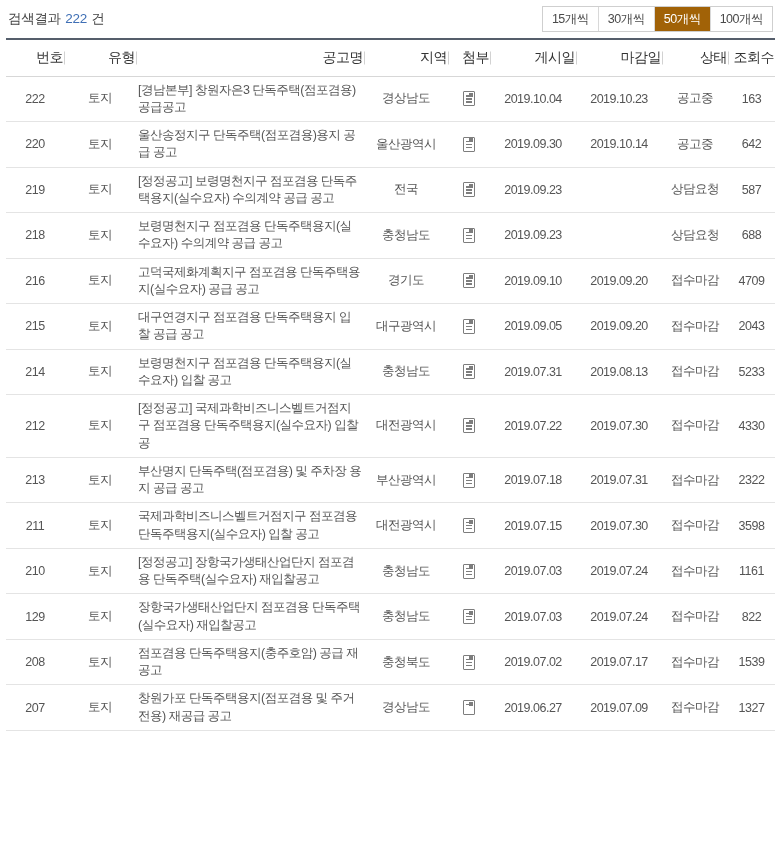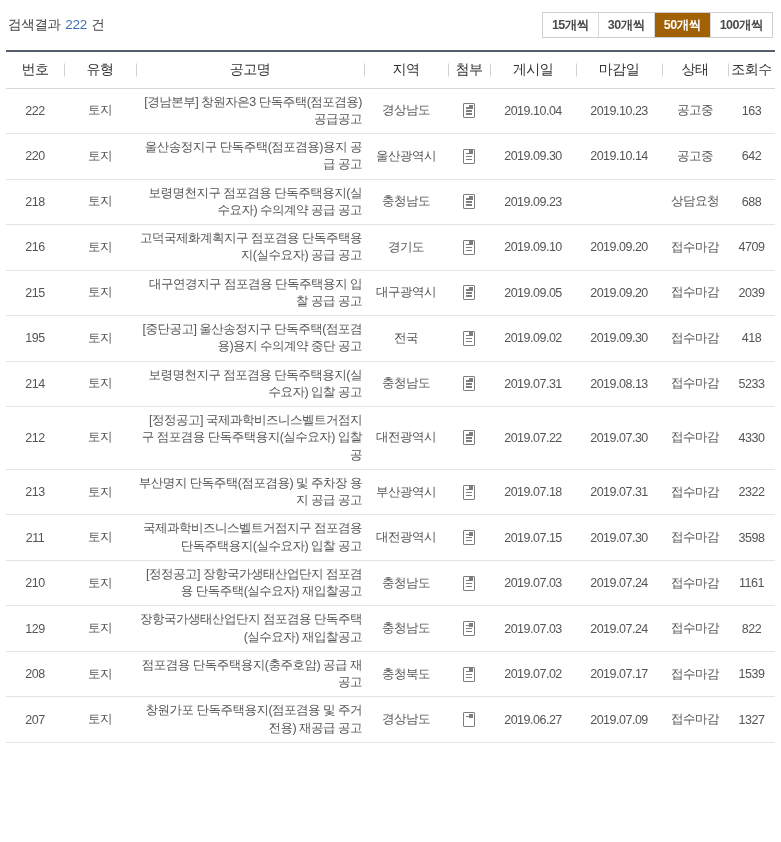--- a/index.html
+++ b/index.html
@@ -13,21 +13,21 @@
     width: 781px;
     height: 842px;
     overflow: hidden;
     font-family: "Liberation Sans", "DejaVu Sans", sans-serif;
     color: #444444;
     -webkit-font-smoothing: antialiased;
   }
 
   
   .topbar {
-    height: 50px;
+    height: 38px;
     display: flex;
     align-items: center;
     justify-content: space-between;
     padding: 0 4px 0 8px;
   }
   .result-count {
     font-size: 13.5px;
     color: #444444;
     letter-spacing: -0.3px;
     white-space: nowrap;
@@ -53,21 +53,20 @@
     align-items: center;
     justify-content: center;
     font-size: 12.5px;
     color: #4a4a4a;
     background: #ffffff;
     border-right: 1px solid #d8d8d8;
     letter-spacing: -0.5px;
     cursor: pointer;
     user-select: none;
     white-space: nowrap;
-    font-weight: bold;
   }
   .pagesize-btn:last-child { border-right: none; }
   .pagesize-btn.active {
     background: #a16207;
     color: #ffffff;
   }
 
   
   .table-wrap {
     padding: 0 6px;
@@ -80,20 +79,21 @@
   table.listing thead th {
     border-top: 2px solid #555e6b;
     border-bottom: 1px solid #d7d7d7;
     height: 37px;
     font-size: 14px;
     font-weight: 400;
     color: #333333;
     letter-spacing: -0.5px;
     position: relative;
     vertical-align: middle;
+    text-align: right;
   }
   table.listing thead th + th::before {
     content: "";
     position: absolute;
     left: 0;
     top: 50%;
     transform: translateY(-50%);
     width: 1px;
     height: 13px;
     background: #d2d2d2;
@@ -107,21 +107,21 @@
     vertical-align: middle;
     letter-spacing: -0.5px;
     padding: 5px 2px;
   }
   td.c-no, td.c-type, td.c-region, td.c-att,
   td.c-post, td.c-dead, td.c-status, td.c-views {
     text-align: center;
     white-space: nowrap;
   }
   td.c-title {
-    text-align: right;
+    text-align: left;
     padding-left: 10px;
     padding-right: 8px;
     line-height: 1.38;
     color: #4d4d4d;
   }
   td.c-no  { color: #5a5a5a; }
   td.c-post, td.c-dead { color: #555555; font-size: 12.5px; }
   td.c-views { color: #555555; }
 
   
@@ -229,20 +229,31 @@
           <td class="c-type">토지</td>
           <td class="c-title">울산송정지구 단독주택(점포겸용)용지 공급 공고</td>
           <td class="c-region">울산광역시</td>
           <td class="c-att"><span class="doc-icon"><span class="body"></span><span class="tab"></span><span class="ln l1"></span><span class="ln l2"></span><span class="ln l3"></span></span></td>
           <td class="c-post">2019.09.30</td>
           <td class="c-dead">2019.10.14</td>
           <td class="c-status">공고중</td>
           <td class="c-views">642</td>
         </tr>
         <tr>
+          <td class="c-no">219</td>
+          <td class="c-type">토지</td>
+          <td class="c-title">[정정공고] 보령명천지구 점포겸용 단독주택용지(실수요자) 수의계약 공급 공고</td>
+          <td class="c-region">전국</td>
+          <td class="c-att"><span class="doc-icon"><span class="body"></span><span class="tab"></span><span class="ln l1"></span><span class="ln l2"></span><span class="ln l3"></span></span></td>
+          <td class="c-post">2019.09.23</td>
+          <td class="c-dead"></td>
+          <td class="c-status">상담요청</td>
+          <td class="c-views">587</td>
+        </tr>
+        <tr>
           <td class="c-no">218</td>
           <td class="c-type">토지</td>
           <td class="c-title">보령명천지구 점포겸용 단독주택용지(실수요자) 수의계약 공급 공고</td>
           <td class="c-region">충청남도</td>
           <td class="c-att"><span class="doc-icon"><span class="body"></span><span class="tab"></span><span class="ln l1"></span><span class="ln l2"></span><span class="ln l3"></span></span></td>
           <td class="c-post">2019.09.23</td>
           <td class="c-dead"></td>
           <td class="c-status">상담요청</td>
           <td class="c-views">688</td>
         </tr>
@@ -259,32 +270,21 @@
         </tr>
         <tr>
           <td class="c-no">215</td>
           <td class="c-type">토지</td>
           <td class="c-title">대구연경지구 점포겸용 단독주택용지 입찰 공급 공고</td>
           <td class="c-region">대구광역시</td>
           <td class="c-att"><span class="doc-icon"><span class="body"></span><span class="tab"></span><span class="ln l1"></span><span class="ln l2"></span><span class="ln l3"></span></span></td>
           <td class="c-post">2019.09.05</td>
           <td class="c-dead">2019.09.20</td>
           <td class="c-status">접수마감</td>
-          <td class="c-views">2039</td>
-        </tr>
-        <tr>
-          <td class="c-no">195</td>
-          <td class="c-type">토지</td>
-          <td class="c-title">[중단공고] 울산송정지구 단독주택(점포겸용)용지 수의계약 중단 공고</td>
-          <td class="c-region">전국</td>
-          <td class="c-att"><span class="doc-icon"><span class="body"></span><span class="tab"></span><span class="ln l1"></span><span class="ln l2"></span><span class="ln l3"></span></span></td>
-          <td class="c-post">2019.09.02</td>
-          <td class="c-dead">2019.09.30</td>
-          <td class="c-status">접수마감</td>
-          <td class="c-views">418</td>
+          <td class="c-views">2043</td>
         </tr>
         <tr>
           <td class="c-no">214</td>
           <td class="c-type">토지</td>
           <td class="c-title">보령명천지구 점포겸용 단독주택용지(실수요자) 입찰 공고</td>
           <td class="c-region">충청남도</td>
           <td class="c-att"><span class="doc-icon"><span class="body"></span><span class="tab"></span><span class="ln l1"></span><span class="ln l2"></span><span class="ln l3"></span></span></td>
           <td class="c-post">2019.07.31</td>
           <td class="c-dead">2019.08.13</td>
           <td class="c-status">접수마감</td>

